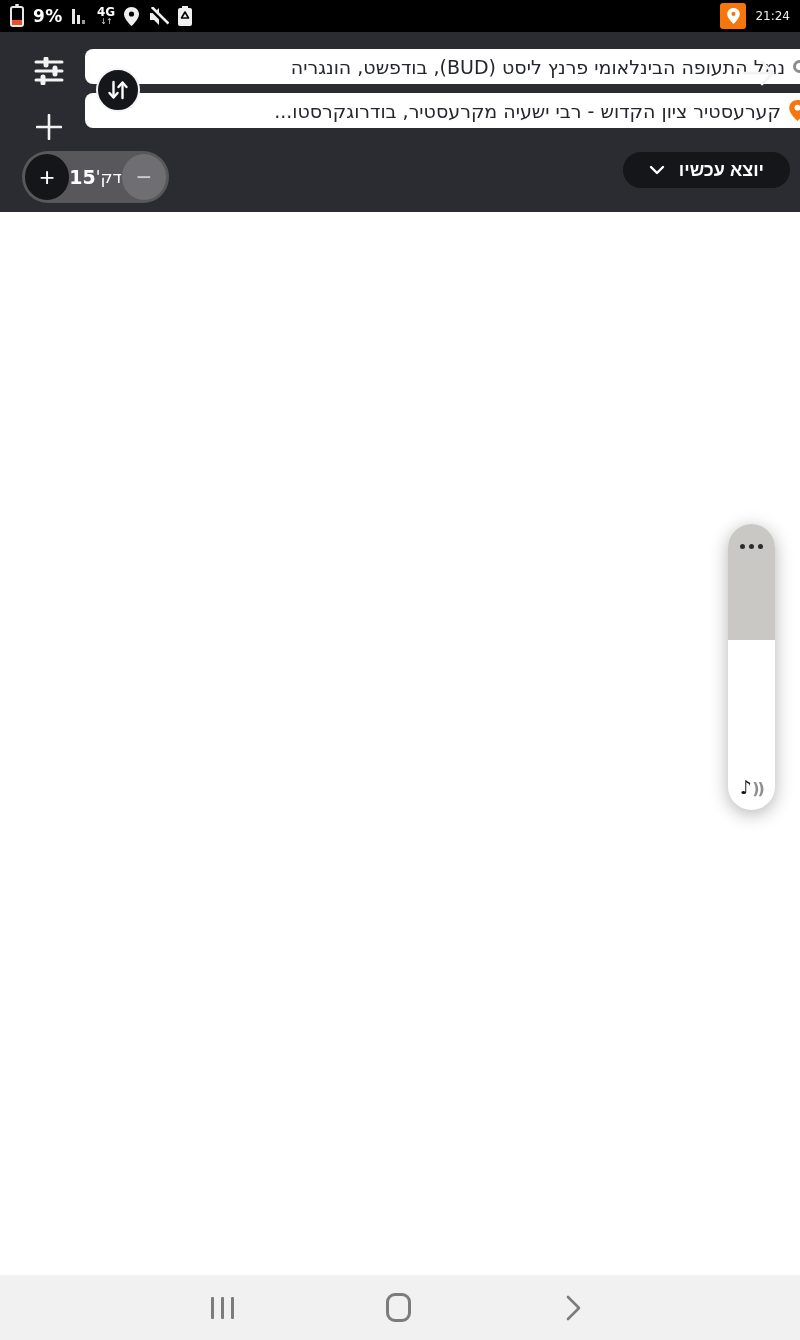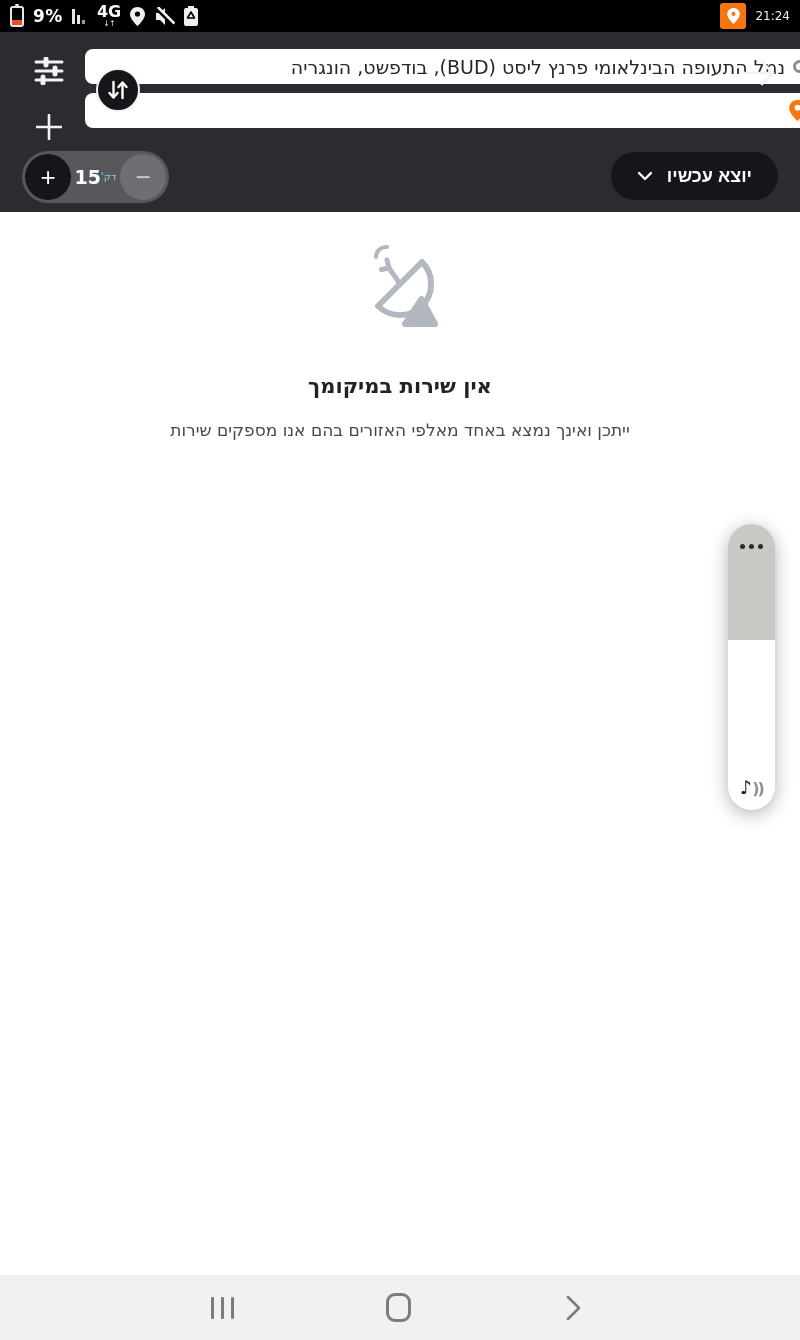--- a/index.html
+++ b/index.html
@@ -17,21 +17,21 @@
     padding:0 10px;box-sizing:border-box;color:#fff;
   }
   .sb-left,.sb-right{display:flex;align-items:center;gap:9px;}
   .sb-batt{position:relative;width:14px;height:21px;border:2px solid #e8e8e8;border-radius:3px;box-sizing:border-box;}
   .sb-batt::before{content:"";position:absolute;top:-4px;left:3px;width:4px;height:2px;background:#e8e8e8;border-radius:1px;}
   .sb-batt .fill{position:absolute;left:0;right:0;bottom:0;height:5px;background:#e8502a;}
   .sb-pct{font-size:17px;font-weight:bold;letter-spacing:.5px;}
   .sb-time{font-size:12px;color:#eee;}
   .sb-appicon{width:26px;height:26px;background:#f7750d;border-radius:3px;display:flex;align-items:center;justify-content:center;}
   .netcol{display:flex;flex-direction:column;align-items:center;line-height:1;}
-  .netcol .nettxt{font-size:16px;font-weight:bold;}
+  .netcol .nettxt{font-size:12px;font-weight:bold;}
   .netcol .arrows{font-size:8px;letter-spacing:-1px;color:#ddd;}
 
   
   .app-header{
     position:absolute;top:32px;left:0;right:0;height:180px;background:#2a2c31;
   }
   .hdr-left{position:absolute;left:32px;top:22px;display:flex;flex-direction:column;gap:22px;align-items:center;}
   .icon-btn{width:34px;height:34px;display:flex;align-items:center;justify-content:center;background:none;border:none;padding:0;cursor:pointer;}
   .field{
     position:absolute;left:85px;width:733px;height:35px;background:#fff;border-radius:8px;
@@ -56,23 +56,23 @@
   .stepper{
     position:absolute;left:22px;top:1px;width:147px;height:52px;border-radius:26px;
     background:#57575c;display:flex;align-items:center;justify-content:space-between;padding:3px;box-sizing:border-box;
   }
   .step-btn{width:46px;height:46px;border-radius:50%;border:none;cursor:pointer;
     display:flex;align-items:center;justify-content:center;font-size:26px;line-height:1;padding:0;}
   .step-plus{background:#15161a;color:#fff;}
   .step-minus{background:#6e6e73;color:#cdcdd1;}
   .step-val{display:flex;flex-direction:row;align-items:center;line-height:1.1;color:#fff;}
   .step-val .num{font-size:19px;font-weight:bold;}
-  .step-val .unit{font-size:10px;color:#7dd3fc;direction:rtl;}
+  .step-val .unit{font-size:17px;color:#ffffff;direction:rtl;}
   .schedule-btn{
-    position:absolute;right:22px;top:2px;height:48px;border-radius:24px;background:#15161a;border:none;
+    position:absolute;right:10px;top:2px;height:36px;border-radius:24px;background:#15161a;border:none;
     color:#fff;display:flex;align-items:center;gap:14px;padding:0 26px;cursor:pointer;
   }
   .schedule-btn .lbl{font-size:18px;font-weight:bold;direction:rtl;order:2;}
   .schedule-btn .chev{order:1;display:flex;}
 
   
   .main-msg{position:absolute;top:212px;left:0;right:0;text-align:center;}
   .main-msg .art{margin-top:28px;}
   .main-msg h1{
     margin:34px 0 0 0;font-size:21px;font-weight:bold;color:#1f2227;direction:rtl;
@@ -177,20 +177,21 @@
     <div class="field origin">
       <span class="origin-dot"></span>
       <span class="val">נמל התעופה הבינלאומי פרנץ ליסט (BUD), בודפשט, הונגריה</span>
     </div>
 
     <div class="field dest">
       <svg width="17" height="21" viewBox="0 0 15 19" style="flex:0 0 auto;">
         <path d="M7.5 0C3.4 0 0 3.2 0 7.2 0 12.4 7.5 19 7.5 19S15 12.4 15 7.2C15 3.2 11.6 0 7.5 0Z" fill="#f7750d"></path>
         <circle cx="7.5" cy="7" r="2.6" fill="#fff"></circle>
       </svg>
+      <span class="val">קערעסטיר ציון הקדוש - רבי ישעיה מקרעסטיר, בודרוגקרסטו...</span>
     </div>
 
     <button class="swap-btn">
       <svg width="22" height="20" viewBox="0 0 22 20">
         <g stroke="#fff" stroke-width="2.4" stroke-linecap="round" stroke-linejoin="round" fill="none">
           <line x1="6.5" y1="2" x2="6.5" y2="17"></line>
           <polyline points="2.5,13 6.5,17.5 10.5,13"></polyline>
           <line x1="15.5" y1="18" x2="15.5" y2="3"></line>
           <polyline points="11.5,7 15.5,2.5 19.5,7"></polyline>
         </g>
@@ -220,37 +221,20 @@
         <span class="chev">
           <svg width="16" height="10" viewBox="0 0 16 10">
             <polyline points="2,2 8,8 14,2" fill="none" stroke="#fff" stroke-width="2.4" stroke-linecap="round" stroke-linejoin="round"></polyline>
           </svg>
         </span>
         <span class="lbl">יוצא עכשיו</span>
       </button>
     </div>
   </div>
 
-  <div class="main-msg">
-    <div class="art">
-      <svg width="100" height="96" viewBox="0 0 96 96">
-        <g stroke="#b3b8c0" fill="none" stroke-linecap="round" stroke-linejoin="round">
-          <path d="M24 17 a10 10 0 0 1 11 -10" stroke-width="4"></path>
-          <path d="M16 13 a18 18 0 0 1 19 -17" stroke-width="0" opacity="0"></path>
-          <path d="M70 22 L26 66 A31 31 0 0 0 70 22 Z" stroke-width="6"></path>
-          <line x1="48" y1="44" x2="37" y2="28" stroke-width="5"></line>
-          <line x1="37" y1="28" x2="29.5" y2="29.5" stroke-width="5"></line>
-          <line x1="37" y1="28" x2="35" y2="20" stroke-width="5"></line>
-        </g>
-        <path d="M53 84 L83 84 L69.5 59 Z" fill="#b3b8c0" stroke="#b3b8c0" stroke-width="6" stroke-linejoin="round"></path>
-      </svg>
-    </div>
-    <h1>אין שירות במיקומך</h1>
-    <p>ייתכן ואינך נמצא באחד מאלפי האזורים בהם אנו מספקים שירות</p>
-  </div>
 
   <div class="volume-panel">
     <div class="vol-fill"></div>
     <div class="vol-dots">
         <i></i>
         <i></i>
         <i></i>
       </div>
     <div class="vol-note"><span>♪</span><span class="waves">))</span></div>
   </div>

